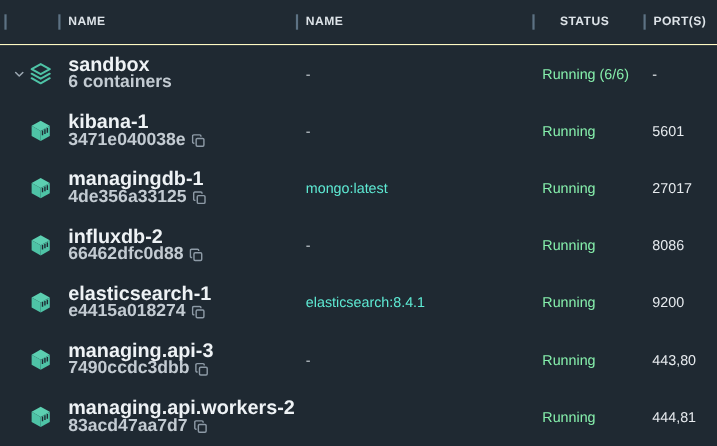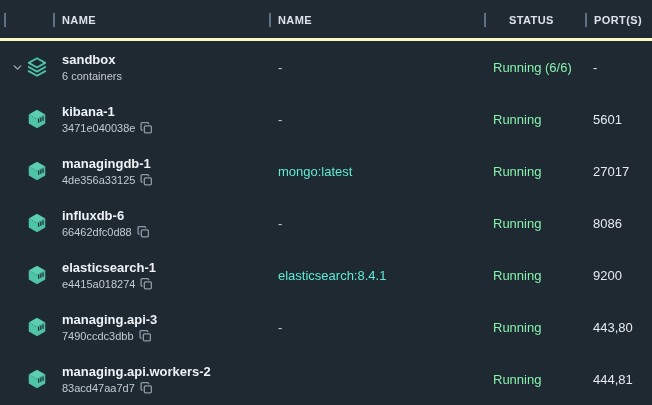--- a/index.html
+++ b/index.html
@@ -8,21 +8,21 @@
     background:#1f2932;
     font-family:"Liberation Sans", sans-serif;
     color:#e9edf1;
   }
   .table { width:652px; height:405px; position:relative; }
 
   
   .thead {
     position:relative; height:41px;
     background:#202a33;
-    border-bottom:3px solid #fef9c3;
+    border-bottom:1px solid #fef9c3;
   }
   .th {
     position:absolute; top:0; height:40px;
     display:flex; align-items:center;
     font-size:11px; font-weight:bold; letter-spacing:.4px;
     color:#dde3e8; cursor:pointer;
   }
   .th-bar, .lead-bar {
     position:absolute; top:13px; width:2px; height:14px;
     background:#5d7284;
@@ -32,24 +32,24 @@
   
   .row { position:relative; height:52px; }
   .chev {
     position:absolute; left:10px; top:19px; width:14px; height:14px;
     color:#9aa6b0; cursor:pointer; display:flex; align-items:center; justify-content:center;
   }
   .row-icon {
     position:absolute; left:26px; top:15px; width:22px; height:22px;
   }
   .cell-name { position:absolute; left:62px; top:50%; transform:translateY(-50%); }
-  .nm { font-size:13px; font-weight:bold; color:#eef2f5; line-height:17px; white-space:nowrap; }
+  .nm { font-size:18px; font-weight:bold; color:#eef2f5; line-height:17px; white-space:nowrap; }
   .sub {
-    font-size:11px; color:#c3cbd2; line-height:16px; white-space:nowrap;
-    display:flex; align-items:center; gap:5px;
+    font-size:16px; color:#c3cbd2; line-height:16px; white-space:nowrap;
+    display:flex; align-items:center; gap:5px;font-weight:bold;
   }
   .copy { width:13px; height:13px; color:#8d9aa6; cursor:pointer; flex:0 0 auto; }
 
   .cell-image { position:absolute; left:278px; top:50%; transform:translateY(-50%); font-size:13px; }
   .cell-image.dash { color:#c9d0d6; }
   .cell-image.link { color:#5eead4; cursor:pointer; }
 
   .cell-status { position:absolute; left:493px; top:50%; transform:translateY(-50%); font-size:13px; color:#86efac; white-space:nowrap; }
   .cell-ports  { position:absolute; left:593px; top:50%; transform:translateY(-50%); font-size:13px; color:#e6eaee; white-space:nowrap; }
 
@@ -165,21 +165,21 @@
     <polygon points="3,7 12,12 12,22 3,17" fill="#4ec3a6"></polygon>
     <polygon points="21,7 21,17 12,22 12,12" fill="#4ec3a6"></polygon>
     <g stroke="#1f2932" stroke-width="1.4">
       <line x1="13.8" y1="11.6" x2="13.8" y2="16.2"></line>
       <line x1="16.2" y1="10.4" x2="16.2" y2="15.0"></line>
       <line x1="18.6" y1="9.2" x2="18.6" y2="13.8"></line>
     </g>
   </svg>
 </span>
     <div class="cell-name">
-      <div class="nm">influxdb-6</div>
+      <div class="nm">influxdb-2</div>
       <div class="sub">
           <span>66462dfc0d88</span>
           <span class="copy">
   <svg viewBox="0 0 24 24" width="13" height="13" fill="none" stroke="currentColor" stroke-width="2.4">
     <rect x="8" y="8" width="13" height="13" rx="2"></rect>
     <path d="M5 16 H4 a2 2 0 0 1 -2 -2 V4 a2 2 0 0 1 2 -2 h10 a2 2 0 0 1 2 2 v1"></path>
   </svg>
 </span>
         </div>
     </div>

